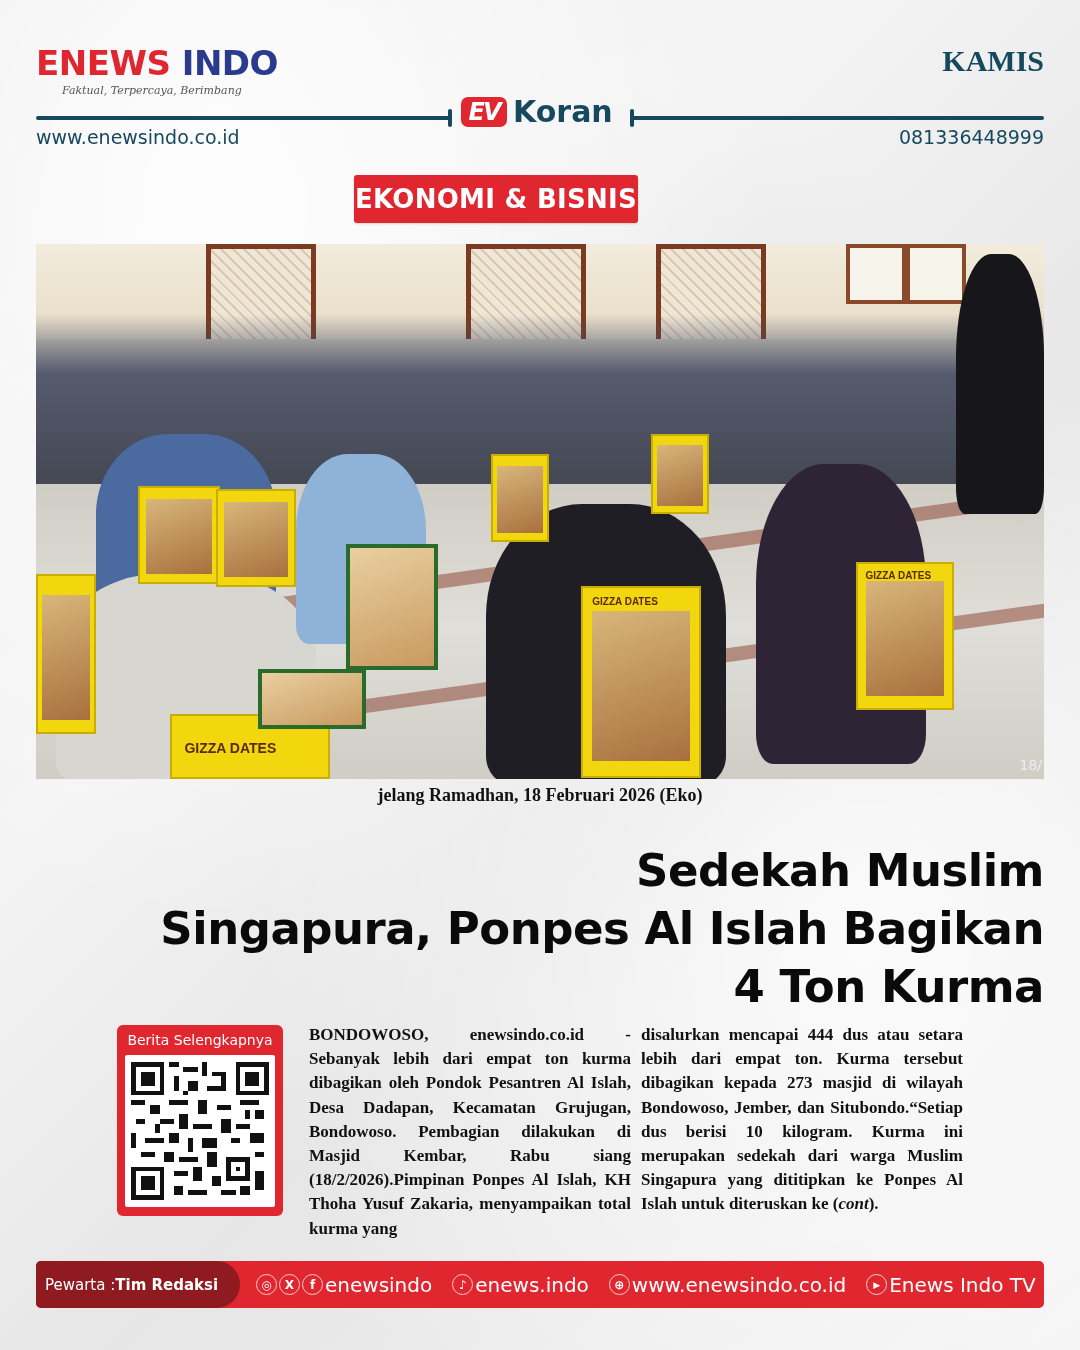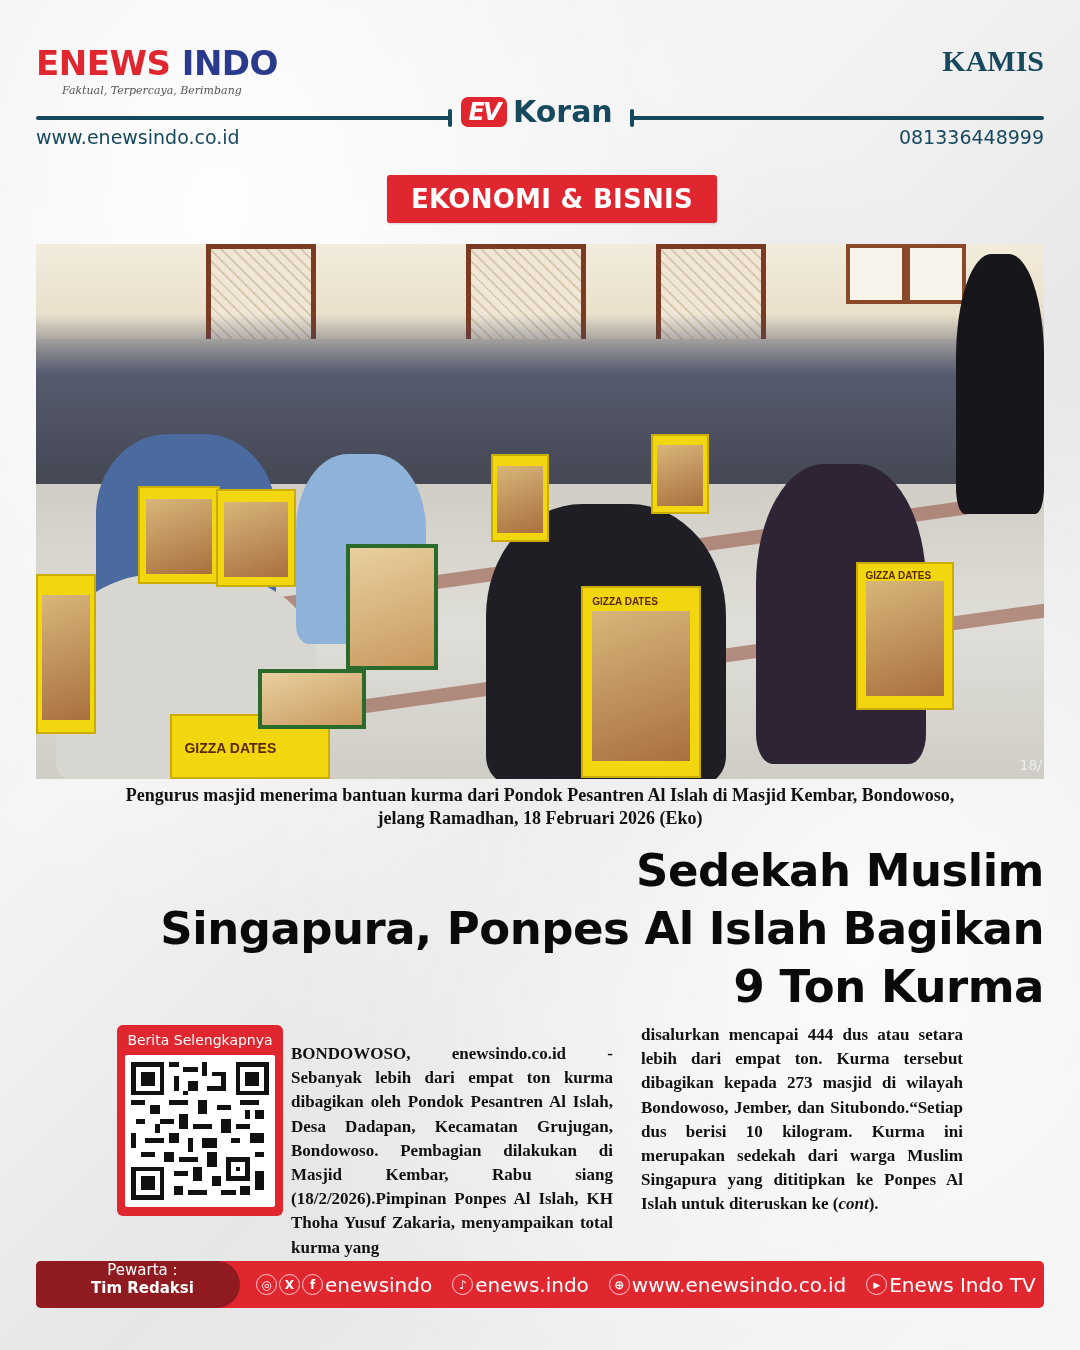--- a/index.html
+++ b/index.html
@@ -45,21 +45,21 @@
       color: #fff; font-family: "DejaVu Sans", sans-serif; font-weight: bold; font-size: 24px; font-style: italic;
       letter-spacing: -2px;
     }
     .koran-label { font-family: "DejaVu Sans", sans-serif; font-weight: bold; font-size: 30px; color: #17495e; }
 
     .site-url { position: absolute; left: 36px; top: 126px; font-family: "DejaVu Sans", sans-serif; font-size: 19px; color: #17495e; }
     .phone { position: absolute; right: 36px; top: 126px; font-family: "DejaVu Sans", sans-serif; font-size: 19px; color: #17495e; }
 
     
     .category {
-      position: absolute; left: 387px; top: 175px; width: 330px; height: 48px;
+      position: absolute; left: 354px; top: 175px; width: 284px; height: 48px;
       background: #e0262f; border-radius: 3px; color: #fff;
       display: flex; align-items: center; justify-content: center;
       font-family: "DejaVu Sans", sans-serif; font-weight: bold; font-size: 26px; letter-spacing: 0.3px;
       box-shadow: 0 1px 2px rgba(0,0,0,0.15);
     }
 
     
     .photo {
       position: absolute; left: 36px; top: 244px; width: 1008px; height: 535px; overflow: hidden;
       background: linear-gradient(180deg, #e8e2d2 0%, #d9d2c0 20%, #c9c7bf 45%, #d8d8d4 70%, #c8c8c4 100%);
@@ -95,34 +95,34 @@
     .qr-title { color: #fff; font-family: "DejaVu Sans", sans-serif; font-size: 14px; text-align: center; line-height: 20px; }
     .qr-img { margin-top: 5px; width: 150px; height: 152px; background: #fff; border-radius: 2px; position: relative; }
     .qr-img svg { position: absolute; left: 6px; top: 6px; }
 
     
     .col {
       position: absolute; top: 1023px; width: 322px;
       font-family: "Liberation Serif", serif; font-weight: bold; font-size: 17px; line-height: 24.2px;
       text-align: justify; color: #111;
     }
-    .col-1 { left: 291px; margin-top: 19px; }
+    .col-1 { left: 309px; }
     .col-2 { left: 641px; }
     .col em { }
 
     
     .footer {
       position: absolute; left: 36px; top: 1261px; width: 1008px; height: 47px;
       background: #e0262f; border-radius: 5px; overflow: hidden;
       display: flex; align-items: center;
     }
     .reporter {
       height: 100%; width: 204px; background: #8f1a1f; border-radius: 5px 40px 40px 5px;
       display: flex; align-items: center; padding-left: 9px;
-      color: #fff; font-family: "DejaVu Sans", sans-serif; font-size: 15px; white-space: nowrap; flex-direction: column;
+      color: #fff; font-family: "DejaVu Sans", sans-serif; font-size: 15px; white-space: nowrap;
     }
     .reporter b { font-weight: bold; }
     .socials { display: flex; align-items: center; color: #fff; font-family: "DejaVu Sans", sans-serif; font-size: 20px; margin-left: 16px; }
     .social-group { display: flex; align-items: center; margin-right: 20px; white-space: nowrap; }
     .ic {
       width: 21px; height: 21px; border: 1.5px solid rgba(255,255,255,0.75); border-radius: 50%;
       display: inline-flex; align-items: center; justify-content: center;
       font-size: 12px; font-weight: bold; color: #fff; margin-right: 2px; flex-shrink: 0;
     }
   </style>
@@ -200,28 +200,27 @@
     </div>
   <div class="box" style="left:615px;top:190px;width:58px;height:80px;">
       <div class="face"></div>
     </div>
   <div class="green-box" style="left:310px;top:300px;width:92px;height:126px;"></div>
   <div class="green-box" style="left:222px;top:425px;width:108px;height:60px;"></div>
   <div class="stamp">18/</div>
 </div>
 
 <div class="caption">
-  <div>Pengurus masjid menerima bantuan kurma dari Pondok Pesantren Al Islah di Masjid Kembar, Bondowoso,</div>
   <div>jelang Ramadhan, 18 Februari 2026 (Eko)</div>
 </div>
 
 <h1 class="headline">
   <div>Sedekah Muslim</div>
   <div>Singapura, Ponpes Al Islah Bagikan</div>
-  <div>9 Ton Kurma</div>
+  <div>4 Ton Kurma</div>
 </h1>
 
 <div class="qr-card">
   <div class="qr-title">Berita Selengkapnya</div>
   <div class="qr-img">
     <svg width="138" height="140" viewBox="0 0 29 29" shape-rendering="crispEdges">
       <rect x="0" y="0" width="7" height="7" fill="#111"></rect>
         <rect x="1" y="1" width="5" height="5" fill="#fff"></rect>
         <rect x="2" y="2" width="3" height="3" fill="#111"></rect>
       <rect x="22" y="0" width="7" height="7" fill="#111"></rect>

